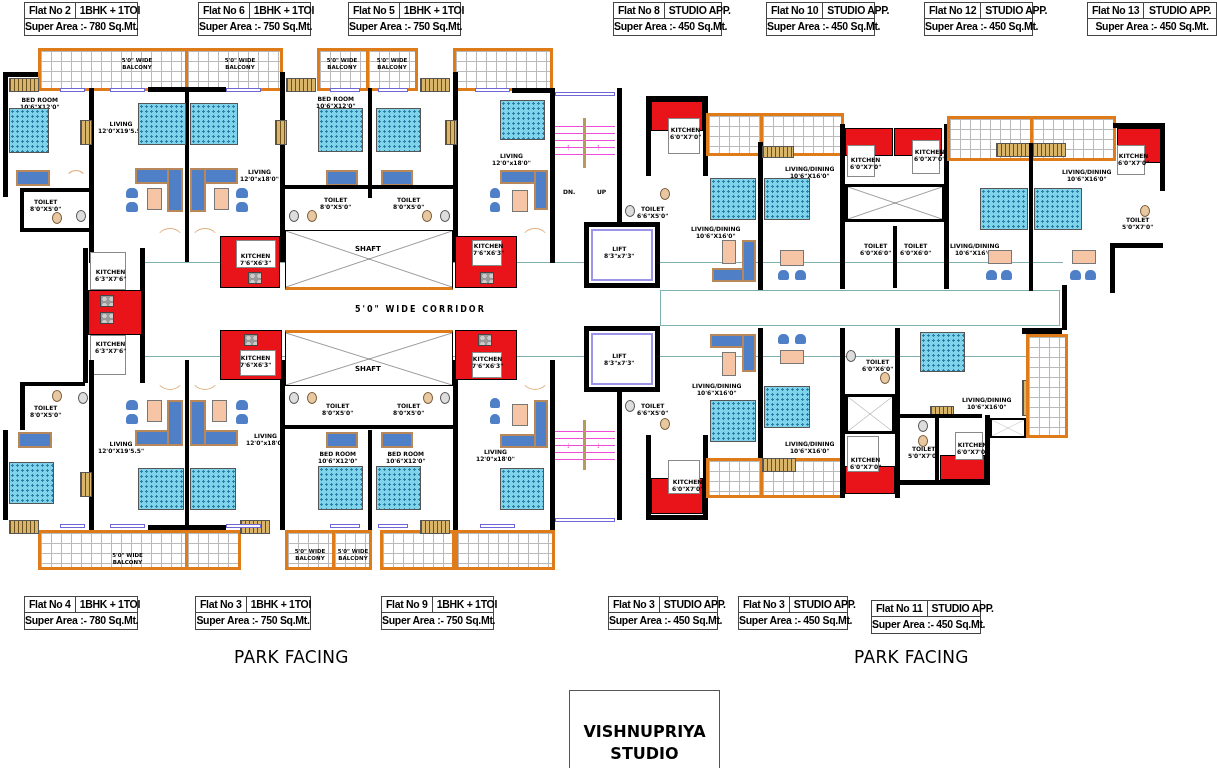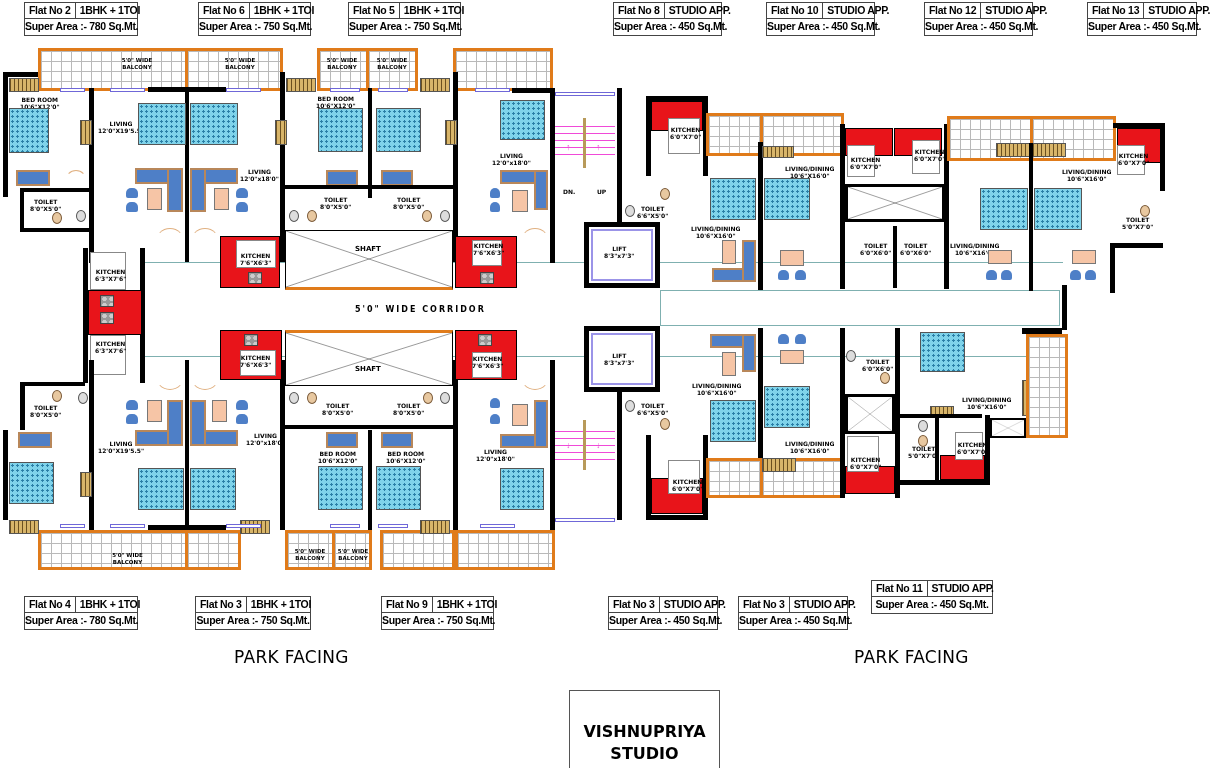--- a/index.html
+++ b/index.html
@@ -84,21 +84,21 @@
     </div>
   <div class="r2">Super Area :- 450 Sq.Mt.</div>
 </div>
 <div class="ftab" style="left:924px;top:2px;width:109px">
   <div class="r1">
       <span class="no">Flat No 12</span>
       <span class="ty">STUDIO APP.</span>
     </div>
   <div class="r2">Super Area :- 450 Sq.Mt.</div>
 </div>
-<div class="ftab" style="left:1087px;top:2px;width:110px">
+<div class="ftab" style="left:1087px;top:2px;width:130px">
   <div class="r1">
       <span class="no">Flat No 13</span>
       <span class="ty">STUDIO APP.</span>
     </div>
   <div class="r2">Super Area :- 450 Sq.Mt.</div>
 </div>
 
 <div class="ftab" style="left:24px;top:596px;width:114px">
   <div class="r1">
       <span class="no">Flat No 4</span>
@@ -127,21 +127,21 @@
     </div>
   <div class="r2">Super Area :- 450 Sq.Mt.</div>
 </div>
 <div class="ftab" style="left:738px;top:596px;width:110px">
   <div class="r1">
       <span class="no">Flat No 3</span>
       <span class="ty">STUDIO APP.</span>
     </div>
   <div class="r2">Super Area :- 450 Sq.Mt.</div>
 </div>
-<div class="ftab" style="left:871px;top:580px;width:122px">
+<div class="ftab" style="left:871px;top:600px;width:110px">
   <div class="r1">
       <span class="no">Flat No 11</span>
       <span class="ty">STUDIO APP.</span>
     </div>
   <div class="r2">Super Area :- 450 Sq.Mt.</div>
 </div>
 
 <div class="park" style="left:234px;top:647px">PARK FACING</div>
 <div class="park" style="left:854px;top:647px">PARK FACING</div>
 

